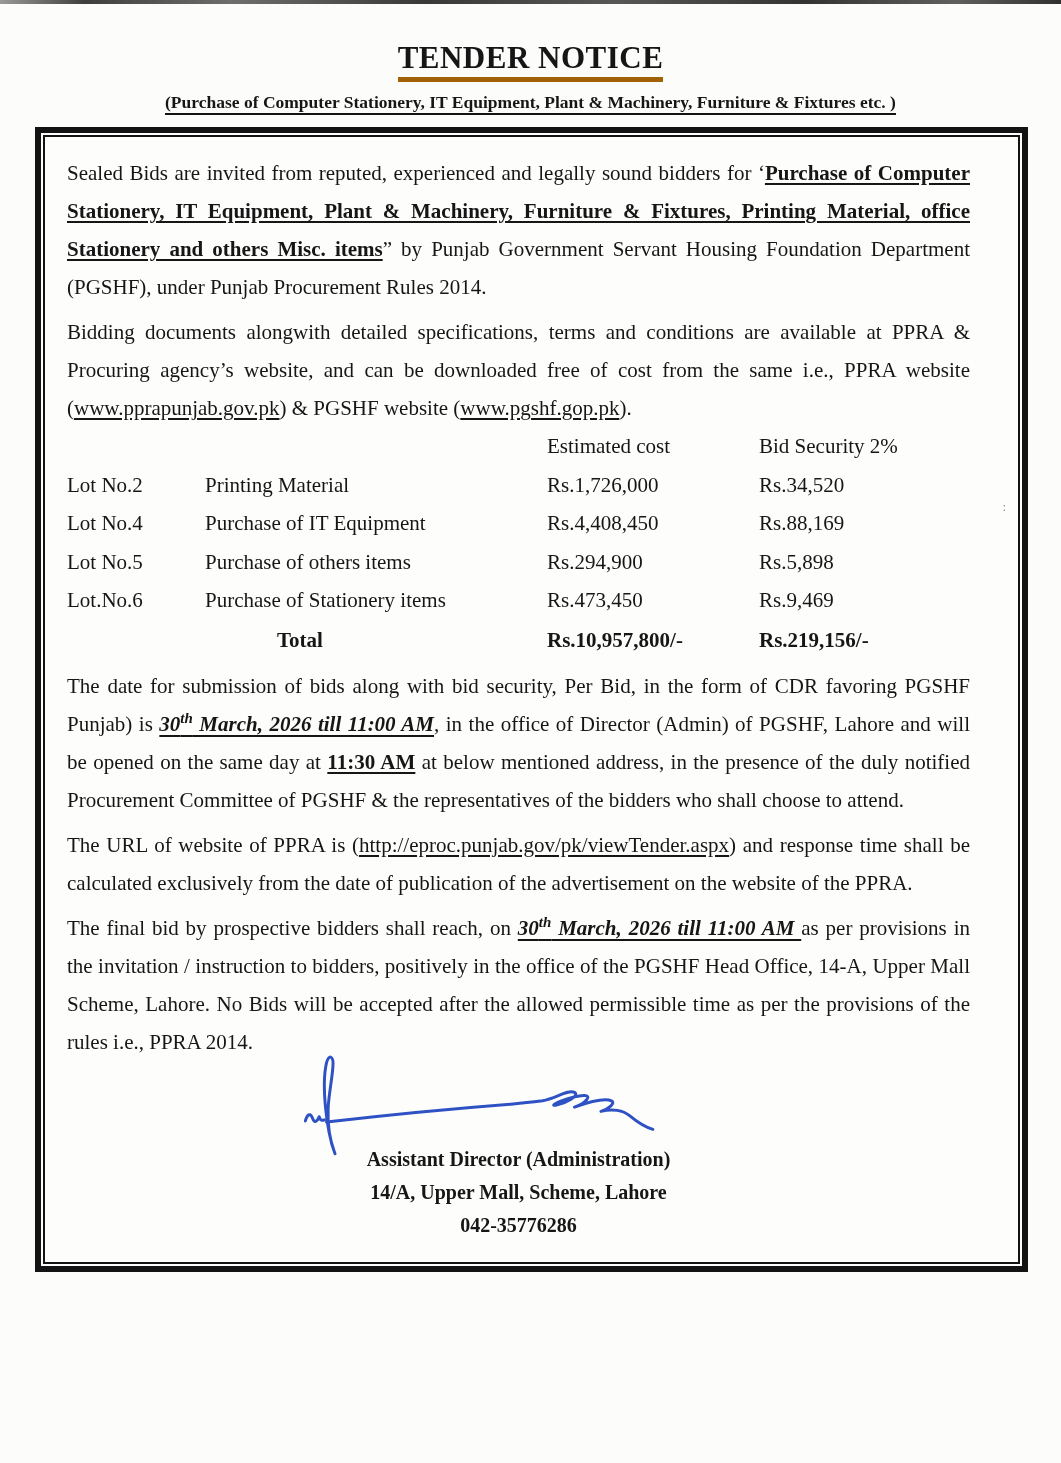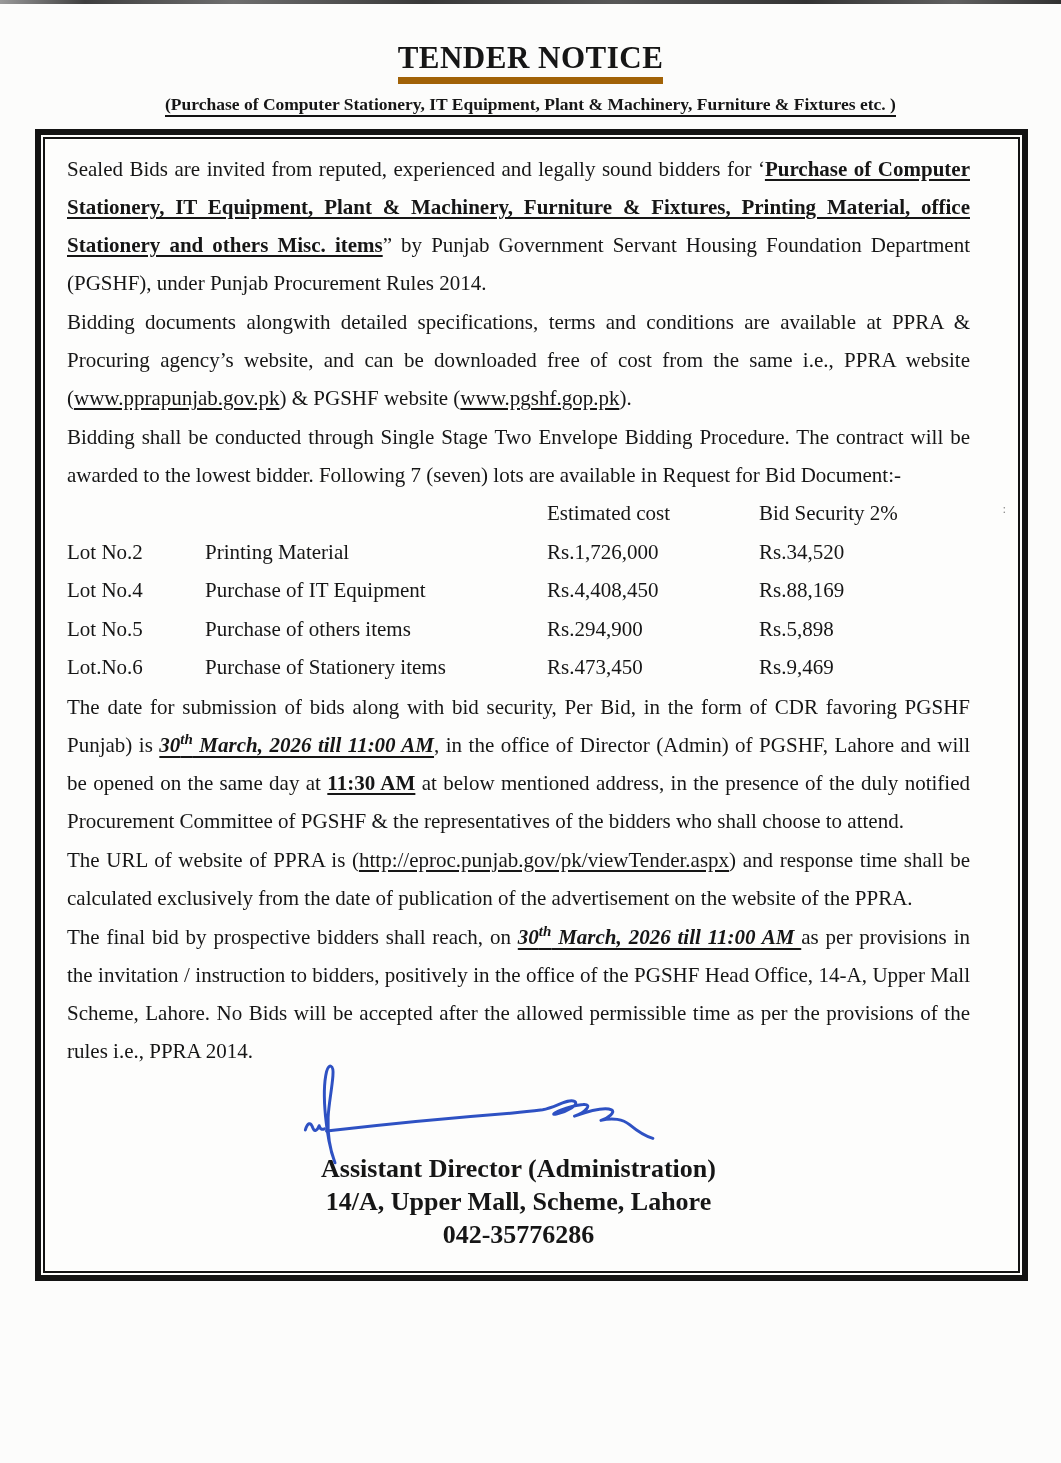--- a/index.html
+++ b/index.html
@@ -14,41 +14,41 @@
   }
   .scan-strip {
     position:absolute; top:0; left:0; width:100%; height:4px;
     background:linear-gradient(90deg,#888 0%,#1d1d1d 8%,#555 22%,#161616 40%,#3a3a3a 58%,#101010 76%,#444 90%,#0d0d0d 100%);
     opacity:.85;
   }
   .doc-header { text-align:center; padding-top:40px; }
   .doc-title {
     display:inline-block;
     font-size:31px; font-weight:bold; letter-spacing:.5px;
-    border-bottom:7px solid #a16207; padding-bottom:1px;
+    border-bottom:5px solid #a16207; padding-bottom:1px;
   }
   .doc-subtitle { margin-top:10px; font-size:17.5px; font-weight:bold; }
   .doc-subtitle span { border-bottom:2px solid #131313; padding-bottom:1px; }
 
   .box-outer {
     margin:14px 33px 0 35px;
     border:6px solid #131313;
     padding:2px;
     background:#fdfdfc;
   }
   .box-inner {
     border:2px solid #131313;
     padding:10px 48px 20px 22px;
     position:relative;
   }
   .box-inner p {
     font-size:21px;
     line-height:38px;
     text-align:justify;
-    margin-top:1px;
+    margin-top:7px;
   }
   .bu  { font-weight:bold; text-decoration:underline; text-underline-offset:3px; text-decoration-thickness:2px; }
   .biu { font-weight:bold; font-style:italic; text-decoration:underline; text-underline-offset:4px; text-decoration-thickness:2px; }
   .lnk { text-decoration:underline; text-underline-offset:3px; }
   sup.ord { font-size:15px; vertical-align:super; line-height:0; }
 
   table.lots { width:100%; border-collapse:collapse; margin-top:0; }
   table.lots td, table.lots th {
     font-size:21px; line-height:38.5px;
     text-align:left; vertical-align:top;
@@ -57,21 +57,21 @@
   col.c-lot  { width:138px; }
   col.c-desc { width:342px; }
   col.c-cost { width:212px; }
   th.hdr { font-weight:bold; }
   tr.lot7 td.ul { border-bottom:2px solid #131313; }
   tr.total-row td { font-weight:bold; line-height:40px; }
   td.total-label { padding-left:72px; }
   .artifact { position:absolute; font-size:13px; color:#8a8a8a; }
 
   .signature { position:relative; margin-top:82px; text-align:center; }
-  .signature .sig-line { font-size:26px; font-weight:bold; line-height:33px; }
+  .signature .sig-line { font-size:20px; font-weight:bold; line-height:33px; }
   .sig-svg { position:absolute; left:232px; top:-92px; width:392px; height:106px; pointer-events:none; }
 </style>
 </head>
 <body>
 
 <div class="scan-strip"></div>
 
 <div class="doc-header">
   <div class="doc-title">TENDER NOTICE</div>
   <div class="doc-subtitle">
@@ -79,21 +79,20 @@
   </div>
 </div>
 
 <div class="box-outer">
   <div class="box-inner">
 
     <p><span>Sealed Bids are invited from reputed, experienced and legally sound bidders for ‘</span><span class="bu">Purchase of Computer Stationery, IT Equipment, Plant &amp; Machinery, Furniture &amp; Fixtures, Printing Material, office Stationery and others Misc. items</span><span>” by Punjab Government Servant Housing Foundation Department (PGSHF), under Punjab Procurement Rules 2014.</span></p>
 
     <p><span>Bidding documents alongwith detailed specifications, terms and conditions are available at PPRA &amp; Procuring agency’s website, and can be downloaded free of cost from the same i.e., PPRA website (</span><span class="lnk">www.pprapunjab.gov.pk</span><span>) &amp; PGSHF website (</span><span class="lnk">www.pgshf.gop.pk</span><span>).</span></p>
 
-    <p>Bidding shall be conducted through Single Stage Two Envelope Bidding Procedure. The contract will be awarded to the lowest bidder. Following 7 (seven) lots are available in Request for Bid Document:-</p>
 
     <table class="lots">
       <colgroup>
           <col class="c-lot">
           <col class="c-desc">
           <col class="c-cost">
           <col>
         </colgroup>
       <tbody>
           <tr>
@@ -119,20 +118,26 @@
         <td>Purchase of others items</td>
         <td>Rs.294,900</td>
         <td>Rs.5,898</td>
       </tr>
       <tr>
         <td>Lot.No.6</td>
         <td>Purchase of Stationery items</td>
         <td>Rs.473,450</td>
         <td>Rs.9,469</td>
       </tr>
+      <tr class="total-row">
+        <td></td>
+        <td class="total-label">Total</td>
+        <td>Rs.10,957,800/-</td>
+        <td>Rs.219,156/-</td>
+      </tr>
     </tbody>
       </table>
 
     <p><span>The date for submission of bids along with bid security, Per Bid, in the form of CDR favoring PGSHF Punjab) is </span><span class="biu"><span>30</span><sup class="ord">th</sup><span> March, 2026 till 11:00 AM</span></span><span>, in the office of Director (Admin) of PGSHF, Lahore and will be opened on the same day at </span><span class="bu">11:30 AM</span><span> at below mentioned address, in the presence of the duly notified Procurement Committee of PGSHF &amp; the representatives of the bidders who shall choose to attend.</span></p>
 
     <p><span>The URL of website of PPRA is (</span><span class="lnk">http://eproc.punjab.gov/pk/viewTender.aspx</span><span>) and response time shall be calculated exclusively from the date of publication of the advertisement on the website of the PPRA.</span></p>
 
     <p><span>The final bid by prospective bidders shall reach, on </span><span class="biu"><span>30</span><sup class="ord">th</sup><span> March, 2026 till 11:00 AM </span></span><span>as per provisions in the invitation / instruction to bidders, positively in the office of the PGSHF Head Office, 14-A, Upper Mall Scheme, Lahore. No Bids will be accepted after the allowed permissible time as per the provisions of the rules i.e., PPRA 2014.</span></p>
 
     <div class="signature">

